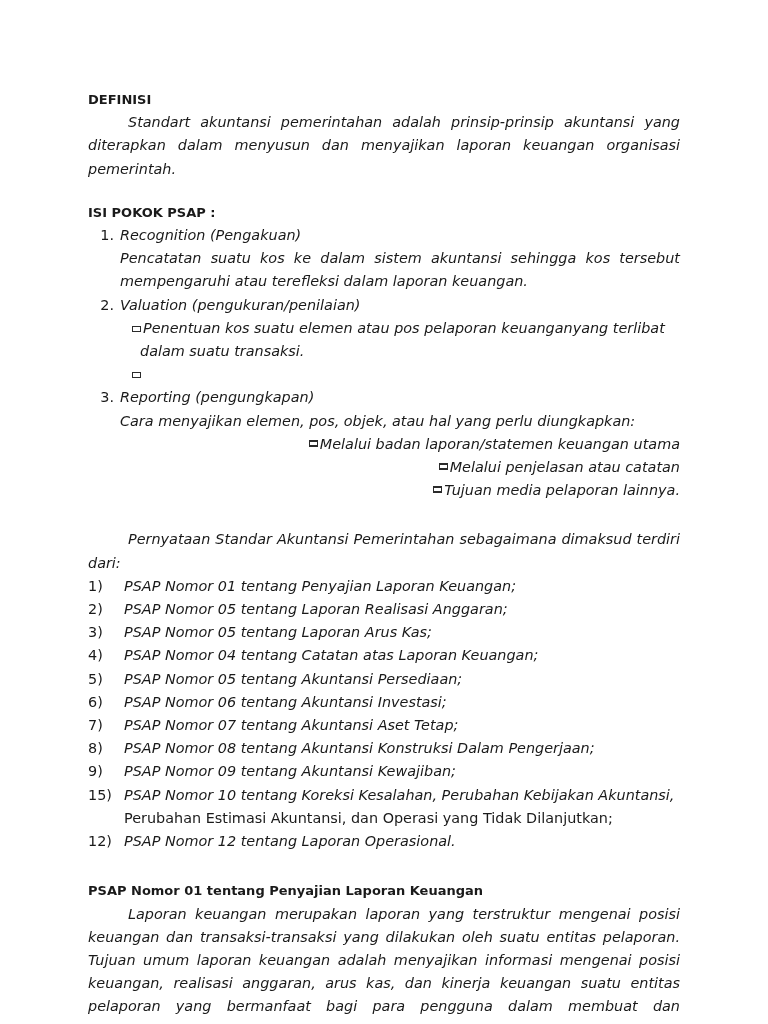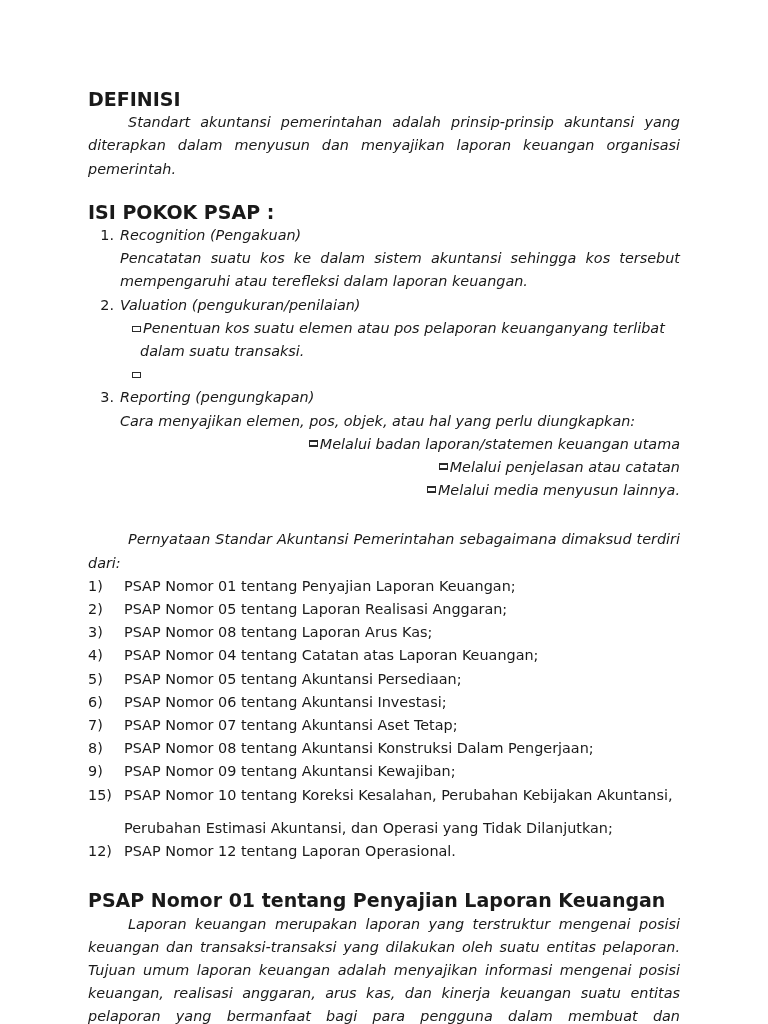--- a/index.html
+++ b/index.html
@@ -23,21 +23,21 @@
     padding: 88px 88px 60px 88px;
   }
   .doc {
     font-size: 14.4px;
     line-height: 23.2px;
   }
 
   
   .h-bold {
     font-weight: bold;
-    font-size: 19px;
+    font-size: 13px;
     line-height: 23.2px;
     margin: 0;
   }
   .gap-md { height: 20px; }
   .gap-lg { height: 26px; }
 
   
   p {
     margin: 0;
     text-align: justify;
@@ -116,22 +116,22 @@
     text-align: left;
   }
   .psap-num {
     position: absolute;
     left: 0;
     top: 0;
     width: 28px;
     text-align: left;
     white-space: nowrap;
   }
-  .psap-text { display: block; }
-  .psap-cont { display: block; text-align: left; margin-top: 10px; }
+  .psap-text { display: block; font-style: italic; }
+  .psap-cont { display: block; text-align: left; }
 </style>
 </head>
 <body>
 
 <div class="page">
   <div class="doc">
 
     <div class="h-bold">DEFINISI</div>
     <p class="indent">Standart akuntansi pemerintahan adalah prinsip-prinsip akuntansi yang diterapkan dalam menyusun dan menyajikan laporan keuangan organisasi pemerintah.</p>
 
@@ -170,38 +170,38 @@
       </span>
     </div>
 
     <p class="bullet-row out-bullet">
       <span class="box-glyph dense"></span><span>Melalui badan laporan/statemen keuangan utama</span>
     </p>
     <p class="bullet-row out-bullet">
       <span class="box-glyph dense"></span><span>Melalui penjelasan atau catatan</span>
     </p>
     <p class="bullet-row out-bullet">
-      <span class="box-glyph dense"></span><span>Melalui media menyusun lainnya.</span>
+      <span class="box-glyph dense"></span><span>Tujuan media pelaporan lainnya.</span>
     </p>
 
     <div class="gap-lg"></div>
 
     <p class="indent">Pernyataan Standar Akuntansi Pemerintahan sebagaimana dimaksud terdiri dari:</p>
 
     <div class="psap-item">
       <span class="psap-num">1)</span>
       <span class="psap-text">PSAP Nomor 01 tentang Penyajian Laporan Keuangan;</span>
     </div>
     <div class="psap-item">
       <span class="psap-num">2)</span>
       <span class="psap-text">PSAP Nomor 05 tentang Laporan Realisasi Anggaran;</span>
     </div>
     <div class="psap-item">
       <span class="psap-num">3)</span>
-      <span class="psap-text">PSAP Nomor 08 tentang Laporan Arus Kas;</span>
+      <span class="psap-text">PSAP Nomor 05 tentang Laporan Arus Kas;</span>
     </div>
     <div class="psap-item">
       <span class="psap-num">4)</span>
       <span class="psap-text">PSAP Nomor 04 tentang Catatan atas Laporan Keuangan;</span>
     </div>
     <div class="psap-item">
       <span class="psap-num">5)</span>
       <span class="psap-text">PSAP Nomor 05 tentang Akuntansi Persediaan;</span>
     </div>
     <div class="psap-item">

